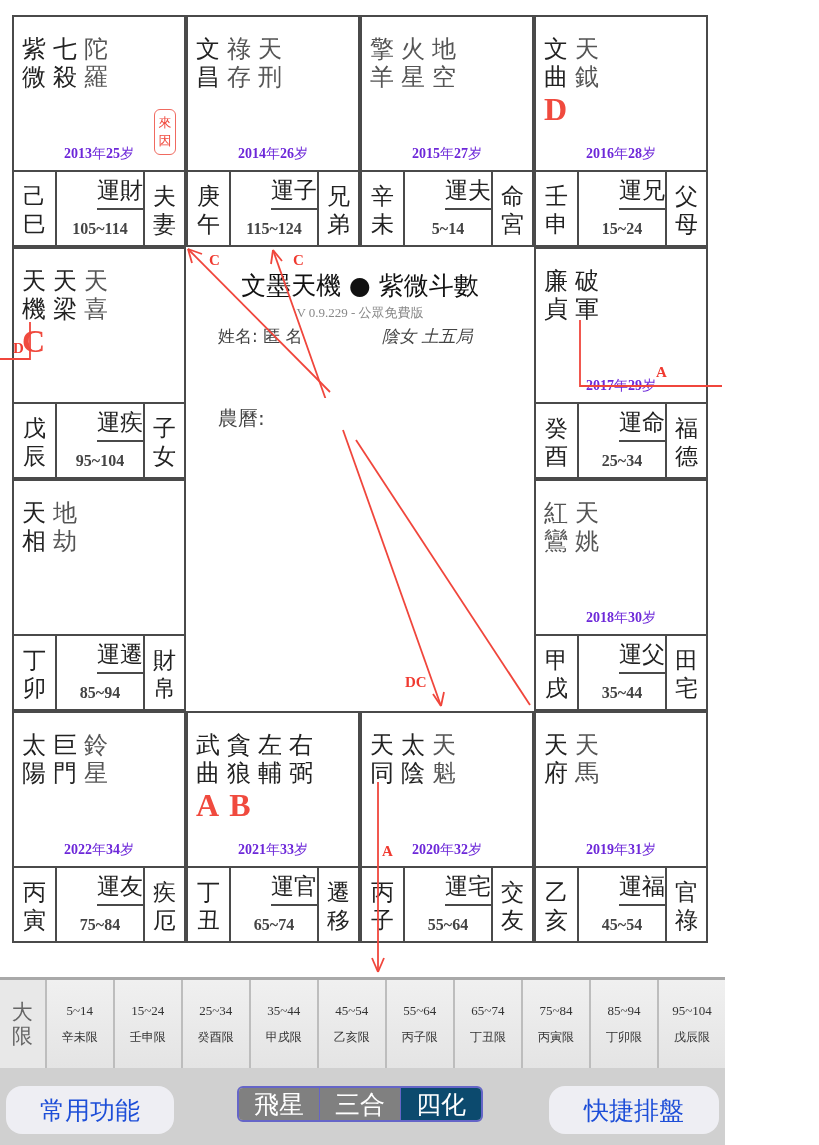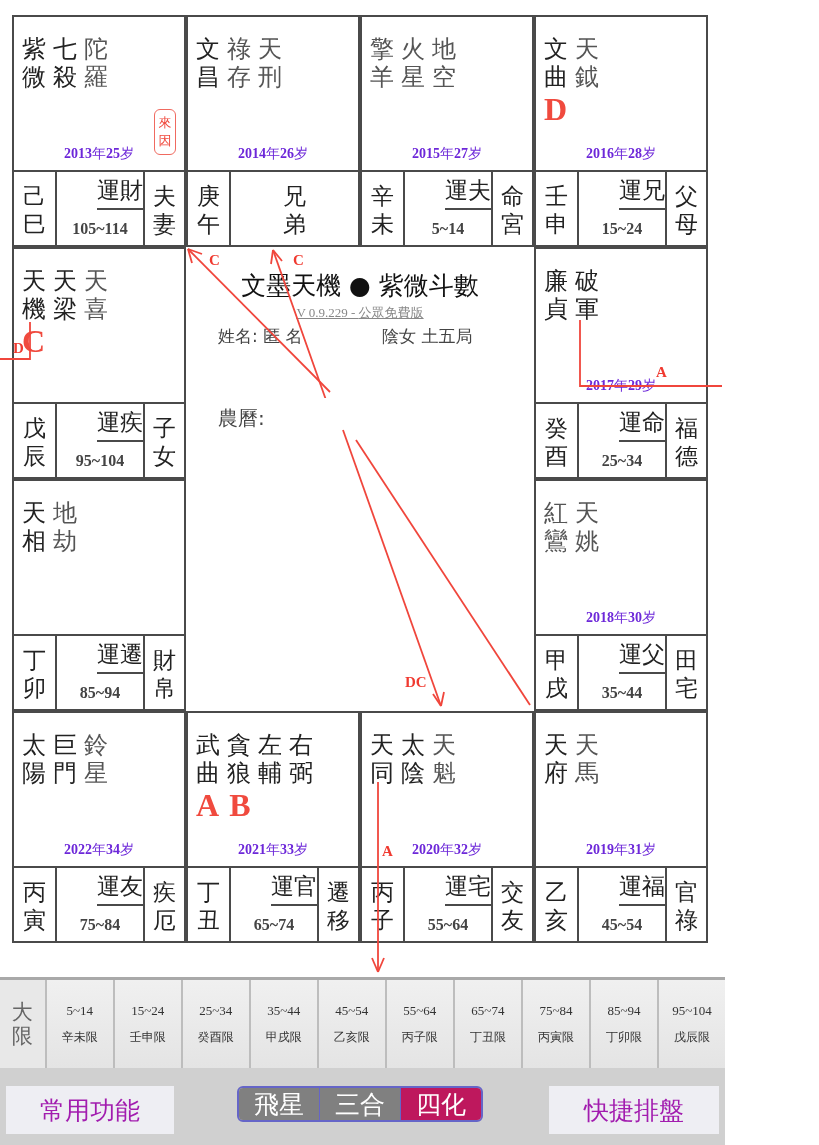--- a/index.html
+++ b/index.html
@@ -14,38 +14,38 @@
   .year{position:absolute;left:0;right:0;top:128px;text-align:center;font-family:"Liberation Serif",serif;font-weight:bold;font-size:14px;color:#6d28d9;}
   .year span.cj{font-family:"DejaVu Sans",sans-serif;font-weight:normal;}
   .bottom{position:absolute;left:0;top:153px;width:170px;height:75px;border-top:2px solid #4a4a4a;display:flex;}
   .stem{width:41px;border-right:2px solid #4a4a4a;display:flex;flex-direction:column;align-items:center;justify-content:center;font-size:23px;line-height:28px;}
   .midcol{width:86px;border-right:2px solid #4a4a4a;display:flex;flex-direction:column;}
   .yun{height:36px;border-bottom:2px solid #4a4a4a;display:flex;align-items:center;justify-content:center;font-size:23px;margin-left:40px;}
   .range{flex:1;display:flex;align-items:center;justify-content:center;font-family:"Liberation Serif",serif;font-weight:bold;font-size:16px;color:#444;}
   .pname{flex:1;display:flex;flex-direction:column;align-items:center;justify-content:center;font-size:23px;line-height:28px;}
   .center{position:absolute;left:174px;top:232px;width:348px;height:464px;box-sizing:border-box;}
   .title{position:absolute;left:0;right:0;top:22px;text-align:center;font-size:25px;color:#111;}
-  .ver{position:absolute;left:0;right:0;top:57px;text-align:center;font-size:13px;color:#888;font-family:"Liberation Serif",serif;text-decoration:underline;}
+  .ver{position:absolute;left:0;right:0;top:57px;text-align:center;font-size:13px;color:#888;font-family:"Liberation Serif",serif;}
   .ver .cj{font-family:"DejaVu Sans",sans-serif;}
   .name{position:absolute;left:32px;top:78px;font-size:17px;color:#444;}
-  .gender{position:absolute;left:196px;top:78px;font-size:17px;color:#444;}
+  .gender{position:absolute;left:196px;top:78px;font-size:17px;color:#444;font-style:italic;}
   .lunar{position:absolute;left:32px;top:158px;font-size:20px;color:#444;}
   .seal{position:absolute;left:140px;top:92px;width:20px;height:44px;border:1.5px solid #f06a60;border-radius:6px;color:#f04a3e;font-size:13px;line-height:18px;text-align:center;display:flex;flex-direction:column;justify-content:center;}
   .overlay{position:absolute;left:0;top:0;width:819px;height:1145px;pointer-events:none;}
   .lbl{position:absolute;font-family:"Liberation Serif",serif;font-weight:bold;color:#f03a30;}
   .decade{position:absolute;left:0;top:977px;width:725px;height:88px;background:#e8e8e8;border-top:3px solid #a9a9a9;border-bottom:3px solid #b5b5b5;display:flex;}
   .dhead{width:46px;border-right:2px solid #bdbdbd;display:flex;flex-direction:column;align-items:center;justify-content:center;font-size:21px;line-height:24px;color:#666;}
   .dcell{width:68px;border-right:2px solid #bdbdbd;display:flex;flex-direction:column;align-items:center;justify-content:center;gap:10px;background:linear-gradient(#f0f0f0,#e4e4e4);}
   .drange{font-family:"Liberation Serif",serif;font-size:13px;color:#333;}
   .dname{font-size:12px;color:#333;font-family:Liberation Mono, monospace;}
   .toolbar{position:absolute;left:0;top:1068px;width:725px;height:77px;background:#d0d0d0;}
-  .tbtn{position:absolute;top:18px;height:48px;background:#eeeef3;border-radius:0;color:#a21caf;font-size:25px;display:flex;align-items:center;justify-content:center;}
+  .tbtn{position:absolute;top:18px;height:48px;background:#eeeef3;border-radius:16px;color:#1d4ed8;font-size:25px;display:flex;align-items:center;justify-content:center;}
   .seg{position:absolute;left:237px;top:18px;width:246px;height:36px;border:2px solid #6565c8;border-radius:6px;overflow:hidden;display:flex;box-sizing:border-box;}
   .segbtn{flex:1;display:flex;align-items:center;justify-content:center;font-size:25px;color:#fff;background:#808080;border-right:1px solid #6565c8;}
-  .segbtn.active{background:#be185d;border-right:none;}
+  .segbtn.active{background:#0c4a6e;border-right:none;}
 </style>
 </head>
 <body>
 
 <div class="chart">
 
   <div class="palace" style="left:0;top:0;">
       <div class="stars">
         <div class="star major">
           <span>紫</span>
@@ -93,20 +93,24 @@
         <div class="star minor">
           <span>天</span>
           <span>刑</span>
         </div>
       </div>
       <div class="year"><span>2014</span><span class="cj">年</span><span>26</span><span class="cj">岁</span></div>
       <div class="bottom">
         <div class="stem">
           <span>庚</span>
           <span>午</span>
+        </div>
+        <div class="midcol">
+          <div class="yun">運子</div>
+          <div class="range">115~124</div>
         </div>
         <div class="pname">
           <span>兄</span>
           <span>弟</span>
         </div>
       </div>
     </div>
   <div class="palace" style="left:348px;top:0;">
       <div class="stars">
         <div class="star minor">

